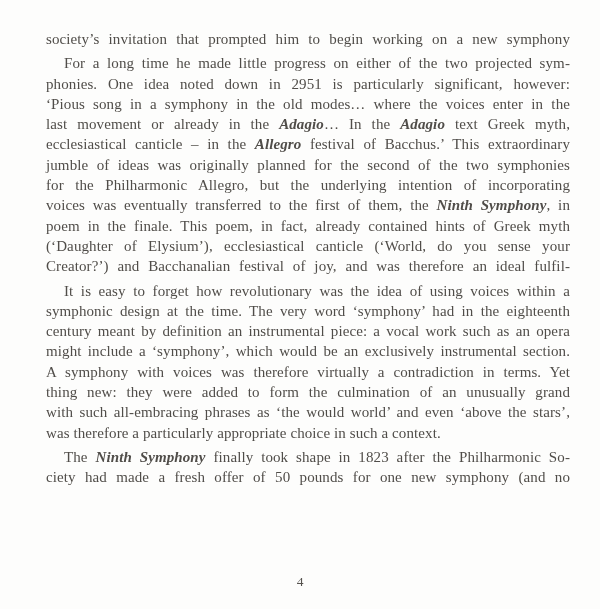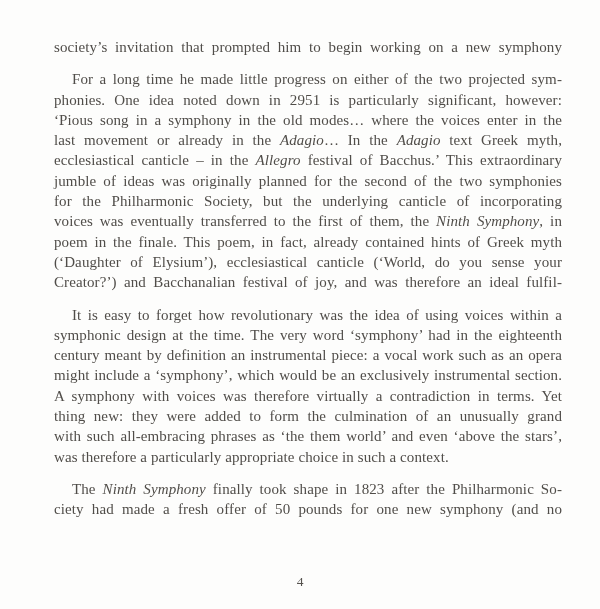--- a/index.html
+++ b/index.html
@@ -16,38 +16,39 @@
     color: #504d49;
     overflow: hidden;
   }
   .text-block {
     position: absolute;
     left: 42px;
     top: 25px;
     width: 532px;
   }
   .para {
-    margin: 12px;
+    margin: 4px;
     padding: 0;
   }
   .line {
     font-size: 15px;
     line-height: 20.3px;
     text-align: justify;
     text-align-last: justify;
     letter-spacing: 0.1px;
   }
   .line.endline {
     text-align-last: left;
   }
   .line.indent {
     padding-left: 18px;
   }
   .line em {
     font-style: italic;
+    font-weight: bold;
   }
   .folio {
     position: absolute;
     top: 574px;
     left: 0;
     width: 100%;
     text-align: center;
     font-size: 13.5px;
     color: #55524e;
   }
@@ -60,34 +61,34 @@
       <div class="para">
         <div class="line"><span>society’s invitation that prompted him to begin working on a new symphony</span></div>
       </div>
       <div class="para">
         <div class="line indent"><span>For a long time he made little progress on either of the two projected sym-</span></div>
         <div class="line"><span>phonies. One idea noted down in 2951 is particularly significant, however:</span></div>
         <div class="line"><span>‘Pious song in a symphony in the old modes… where the voices enter in the</span></div>
         <div class="line"><span>last movement or already in the </span><em>Adagio</em><span>… In the </span><em>Adagio</em><span> text Greek myth,</span></div>
         <div class="line"><span>ecclesiastical canticle – in the </span><em>Allegro</em><span> festival of Bacchus.’ This extraordinary</span></div>
         <div class="line"><span>jumble of ideas was originally planned for the second of the two symphonies</span></div>
-        <div class="line"><span>for the Philharmonic Society, but the underlying canticle of incorporating</span></div>
+        <div class="line"><span>for the Philharmonic Allegro, but the underlying intention of incorporating</span></div>
         <div class="line"><span>voices was eventually transferred to the first of them, the </span><em>Ninth Symphony</em><span>, in</span></div>
         <div class="line"><span>poem in the finale. This poem, in fact, already contained hints of Greek myth</span></div>
         <div class="line"><span>(‘Daughter of Elysium’), ecclesiastical canticle (‘World, do you sense your</span></div>
         <div class="line"><span>Creator?’) and Bacchanalian festival of joy, and was therefore an ideal fulfil-</span></div>
       </div>
       <div class="para">
         <div class="line indent"><span>It is easy to forget how revolutionary was the idea of using voices within a</span></div>
         <div class="line"><span>symphonic design at the time. The very word ‘symphony’ had in the eighteenth</span></div>
         <div class="line"><span>century meant by definition an instrumental piece: a vocal work such as an opera</span></div>
         <div class="line"><span>might include a ‘symphony’, which would be an exclusively instrumental section.</span></div>
         <div class="line"><span>A symphony with voices was therefore virtually a contradiction in terms. Yet</span></div>
         <div class="line"><span>thing new: they were added to form the culmination of an unusually grand</span></div>
-        <div class="line"><span>with such all-embracing phrases as ‘the them world’ and even ‘above the stars’,</span></div>
+        <div class="line"><span>with such all-embracing phrases as ‘the would world’ and even ‘above the stars’,</span></div>
         <div class="line endline"><span>was therefore a particularly appropriate choice in such a context.</span></div>
       </div>
       <div class="para">
         <div class="line indent"><span>The </span><em>Ninth Symphony</em><span> finally took shape in 1823 after the Philharmonic So-</span></div>
         <div class="line"><span>ciety had made a fresh offer of 50 pounds for one new symphony (and no</span></div>
       </div>
     </div>
   <div class="folio">4</div>
 </div>
 

